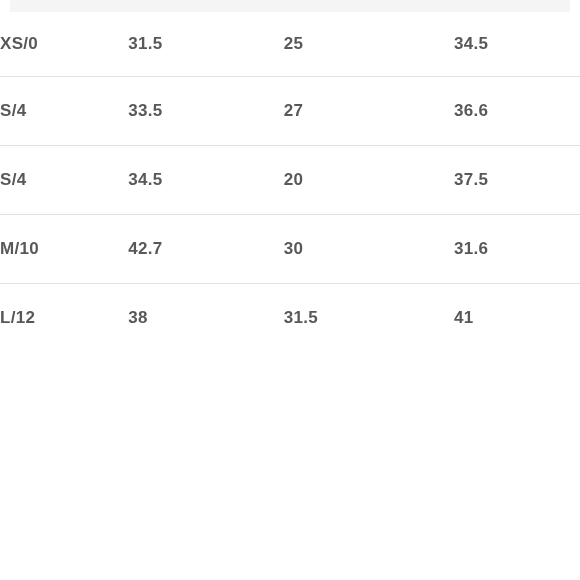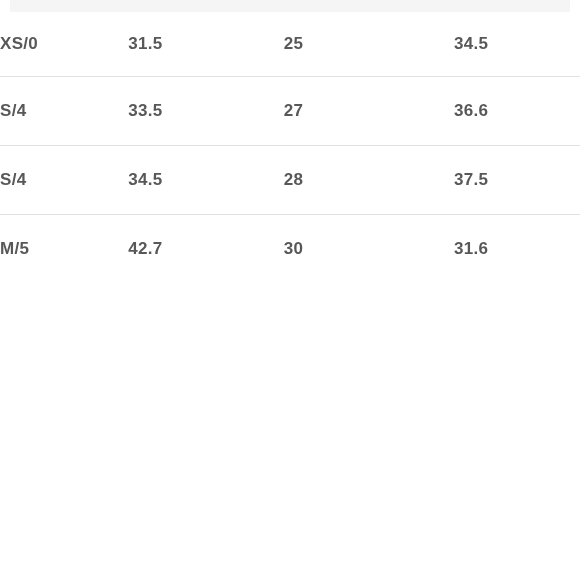--- a/index.html
+++ b/index.html
@@ -86,25 +86,31 @@
       </tr>
       <tr>
         <td class="col-size">S/4</td>
         <td class="col-bust">33.5</td>
         <td class="col-waist">27</td>
         <td class="col-hip">36.6</td>
       </tr>
       <tr>
         <td class="col-size">S/4</td>
         <td class="col-bust">34.5</td>
-        <td class="col-waist">28</td>
+        <td class="col-waist">20</td>
         <td class="col-hip">37.5</td>
       </tr>
       <tr>
-        <td class="col-size">M/5</td>
+        <td class="col-size">M/10</td>
         <td class="col-bust">42.7</td>
         <td class="col-waist">30</td>
         <td class="col-hip">31.6</td>
+      </tr>
+      <tr>
+        <td class="col-size">L/12</td>
+        <td class="col-bust">38</td>
+        <td class="col-waist">31.5</td>
+        <td class="col-hip">41</td>
       </tr>
     </tbody>
   </table>
 
 </div>
 
 </body></html>

